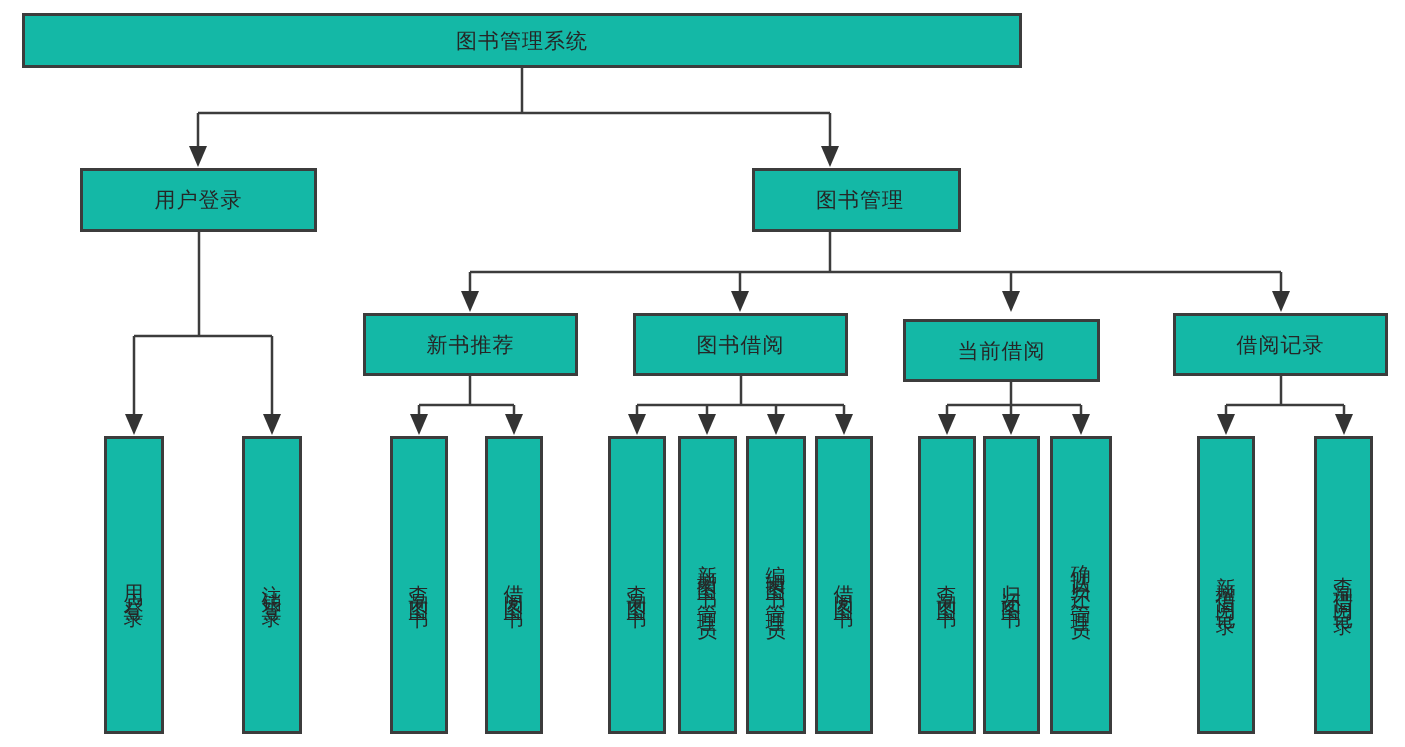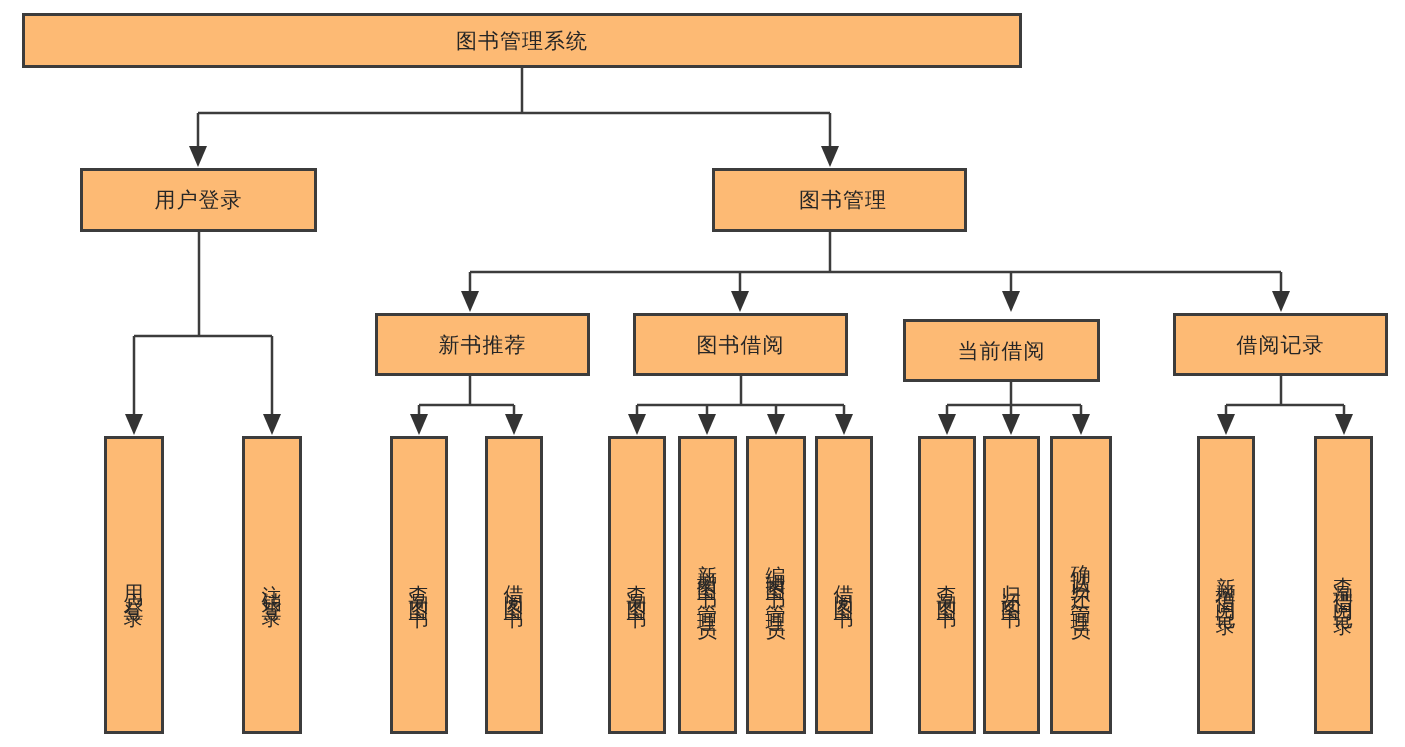--- a/index.html
+++ b/index.html
@@ -17,21 +17,21 @@
   }
   .connectors {
     position: absolute;
     left: 0;
     top: 0;
     pointer-events: none;
   }
   .node {
     position: absolute;
     box-sizing: border-box;
-    background: #fdba74;
+    background: #14b8a6;
     border: 3px solid #3c3c3c;
     display: flex;
     align-items: center;
     justify-content: center;
   }
   .hlabel {
     font-size: 21px;
     color: #262626;
     letter-spacing: 1px;
     white-space: nowrap;
@@ -91,25 +91,25 @@
     </g>
   </svg>
 
   <div class="node" style="left:22px; top:13px; width:1000px; height:55px;">
     <span class="hlabel">图书管理系统</span>
   </div>
 
   <div class="node" style="left:80px; top:168px; width:237px; height:64px;">
     <span class="hlabel">用户登录</span>
   </div>
-  <div class="node" style="left:712px; top:168px; width:255px; height:64px;padding-left:7px;">
+  <div class="node" style="left:752px; top:168px; width:209px; height:64px;padding-left:7px;">
     <span class="hlabel">图书管理</span>
   </div>
 
-  <div class="node" style="left:363px; top:313px; width:215px; height:63px;margin-left:12px;">
+  <div class="node" style="left:363px; top:313px; width:215px; height:63px;">
     <span class="hlabel">新书推荐</span>
   </div>
   <div class="node" style="left:633px; top:313px; width:215px; height:63px;text-align:right;">
     <span class="hlabel">图书借阅</span>
   </div>
   <div class="node" style="left:903px; top:319px; width:197px; height:63px;">
     <span class="hlabel">当前借阅</span>
   </div>
   <div class="node" style="left:1173px; top:313px; width:215px; height:63px;">
     <span class="hlabel">借阅记录</span>

